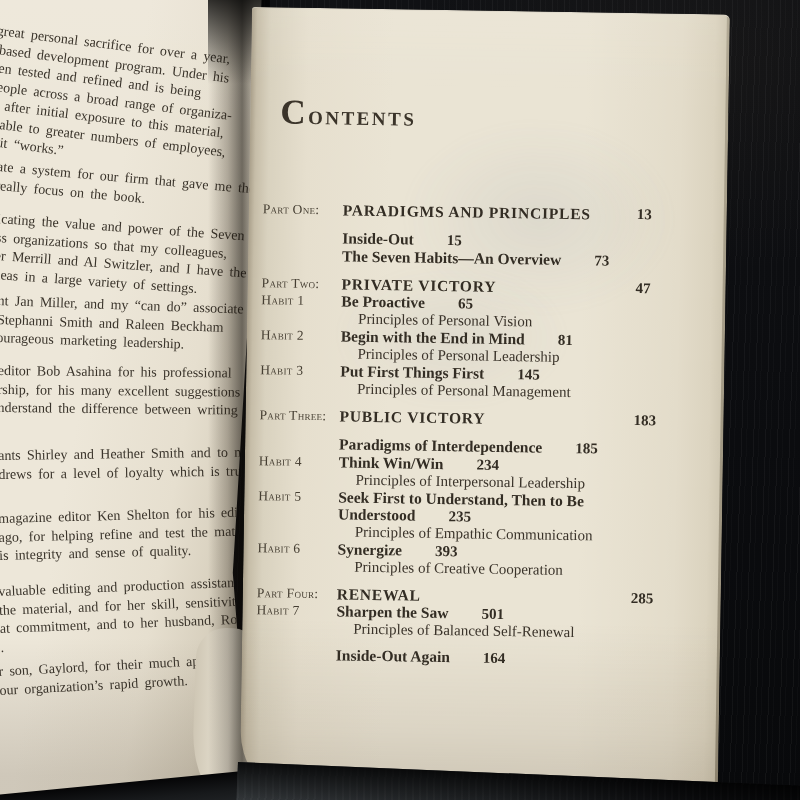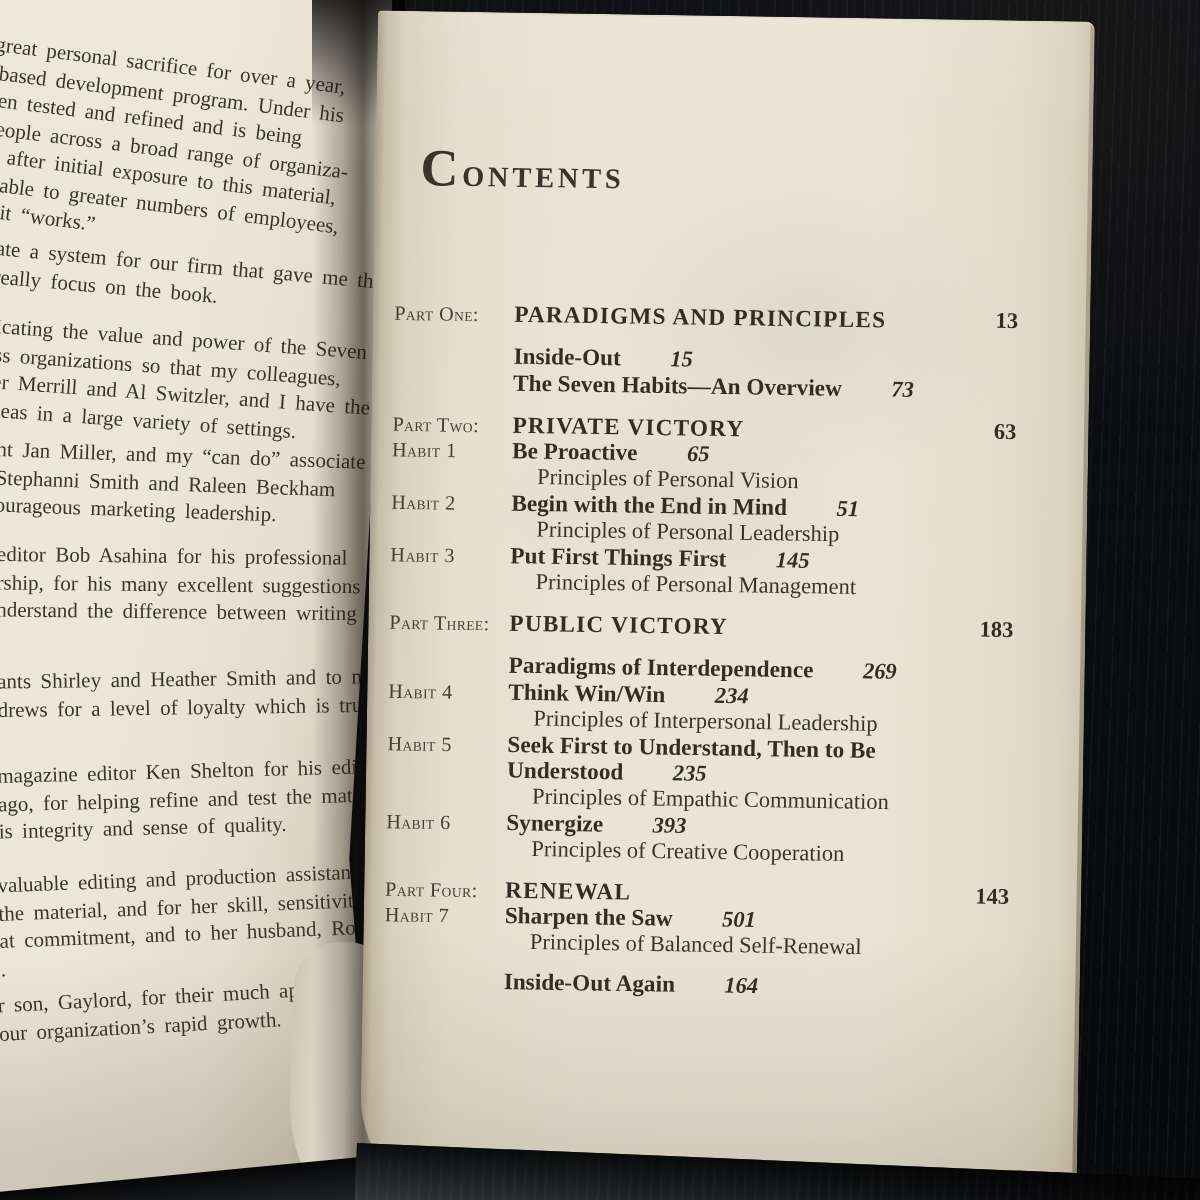--- a/index.html
+++ b/index.html
@@ -69,22 +69,22 @@
   .after-part{margin-top:11px;}
   .row-habit{margin-top:0;}
   .gap-lg{margin-top:9px;}
   .toc-label{width:80px;flex:none;font-variant:small-caps;font-size:13.5px;line-height:17px;
     letter-spacing:0.3px;color:#453e32;}
   .toc-main{flex:1;}
   .toc-title{font-weight:bold;font-size:15.5px;line-height:17px;white-space:pre;}
   .row-part .toc-title{letter-spacing:0.8px;}
   .toc-principle{font-weight:normal;font-size:15px;line-height:17px;padding-left:17px;
     white-space:pre;color:#3a332a;}
-  .inline-page{margin-left:2.2em;font-weight:bold;font-size:15px;font-style:italic;}
-  .toc-page{width:42px;flex:none;text-align:right;font-weight:bold;font-size:15px;line-height:17px;}
+  .inline-page{margin-left:2.2em;font-weight:bold;font-size:15px;}
+  .toc-page{width:42px;flex:none;font-weight:bold;font-size:15px;line-height:17px;}
 </style>
 </head>
 <body>
 
 <div class="stage">
 
   <div class="page-left">
     <div id="left-text">
         <div class="lp-para lp-para-1">
           <div class="lp-line">great personal sacrifice for over a year,</div>
@@ -164,34 +164,34 @@
           <div class="toc-main">
             <div class="toc-title"><span>The Seven Habits—An Overview</span><span class="inline-page">73</span></div>
           </div>
           <span class="toc-page"></span>
         </div>
         <div class="toc-row row-part">
           <span class="toc-label">Part Two:</span>
           <div class="toc-main">
             <div class="toc-title"><span>PRIVATE VICTORY</span></div>
           </div>
-          <span class="toc-page">63</span>
+          <span class="toc-page">47</span>
         </div>
         <div class="toc-row row-habit after-part">
           <span class="toc-label">Habit 1</span>
           <div class="toc-main">
             <div class="toc-title"><span>Be Proactive</span><span class="inline-page">65</span></div>
             <div class="toc-principle">Principles of Personal Vision</div>
           </div>
           <span class="toc-page"></span>
         </div>
         <div class="toc-row row-habit">
           <span class="toc-label">Habit 2</span>
           <div class="toc-main">
-            <div class="toc-title"><span>Begin with the End in Mind</span><span class="inline-page">51</span></div>
+            <div class="toc-title"><span>Begin with the End in Mind</span><span class="inline-page">81</span></div>
             <div class="toc-principle">Principles of Personal Leadership</div>
           </div>
           <span class="toc-page"></span>
         </div>
         <div class="toc-row row-habit">
           <span class="toc-label">Habit 3</span>
           <div class="toc-main">
             <div class="toc-title"><span>Put First Things First</span><span class="inline-page">145</span></div>
             <div class="toc-principle">Principles of Personal Management</div>
           </div>
@@ -200,21 +200,21 @@
         <div class="toc-row row-part">
           <span class="toc-label">Part Three:</span>
           <div class="toc-main">
             <div class="toc-title"><span>PUBLIC VICTORY</span></div>
           </div>
           <span class="toc-page">183</span>
         </div>
         <div class="toc-row row-item after-part">
           <span class="toc-label"></span>
           <div class="toc-main">
-            <div class="toc-title"><span>Paradigms of Interdependence</span><span class="inline-page">269</span></div>
+            <div class="toc-title"><span>Paradigms of Interdependence</span><span class="inline-page">185</span></div>
           </div>
           <span class="toc-page"></span>
         </div>
         <div class="toc-row row-habit">
           <span class="toc-label">Habit 4</span>
           <div class="toc-main">
             <div class="toc-title"><span>Think Win/Win</span><span class="inline-page">234</span></div>
             <div class="toc-principle">Principles of Interpersonal Leadership</div>
           </div>
           <span class="toc-page"></span>
@@ -234,21 +234,21 @@
             <div class="toc-title"><span>Synergize</span><span class="inline-page">393</span></div>
             <div class="toc-principle">Principles of Creative Cooperation</div>
           </div>
           <span class="toc-page"></span>
         </div>
         <div class="toc-row row-part">
           <span class="toc-label">Part Four:</span>
           <div class="toc-main">
             <div class="toc-title"><span>RENEWAL</span></div>
           </div>
-          <span class="toc-page">143</span>
+          <span class="toc-page">285</span>
         </div>
         <div class="toc-row row-habit after-part">
           <span class="toc-label">Habit 7</span>
           <div class="toc-main">
             <div class="toc-title"><span>Sharpen the Saw</span><span class="inline-page">501</span></div>
             <div class="toc-principle">Principles of Balanced Self-Renewal</div>
           </div>
           <span class="toc-page"></span>
         </div>
         <div class="toc-row row-item gap-lg">

